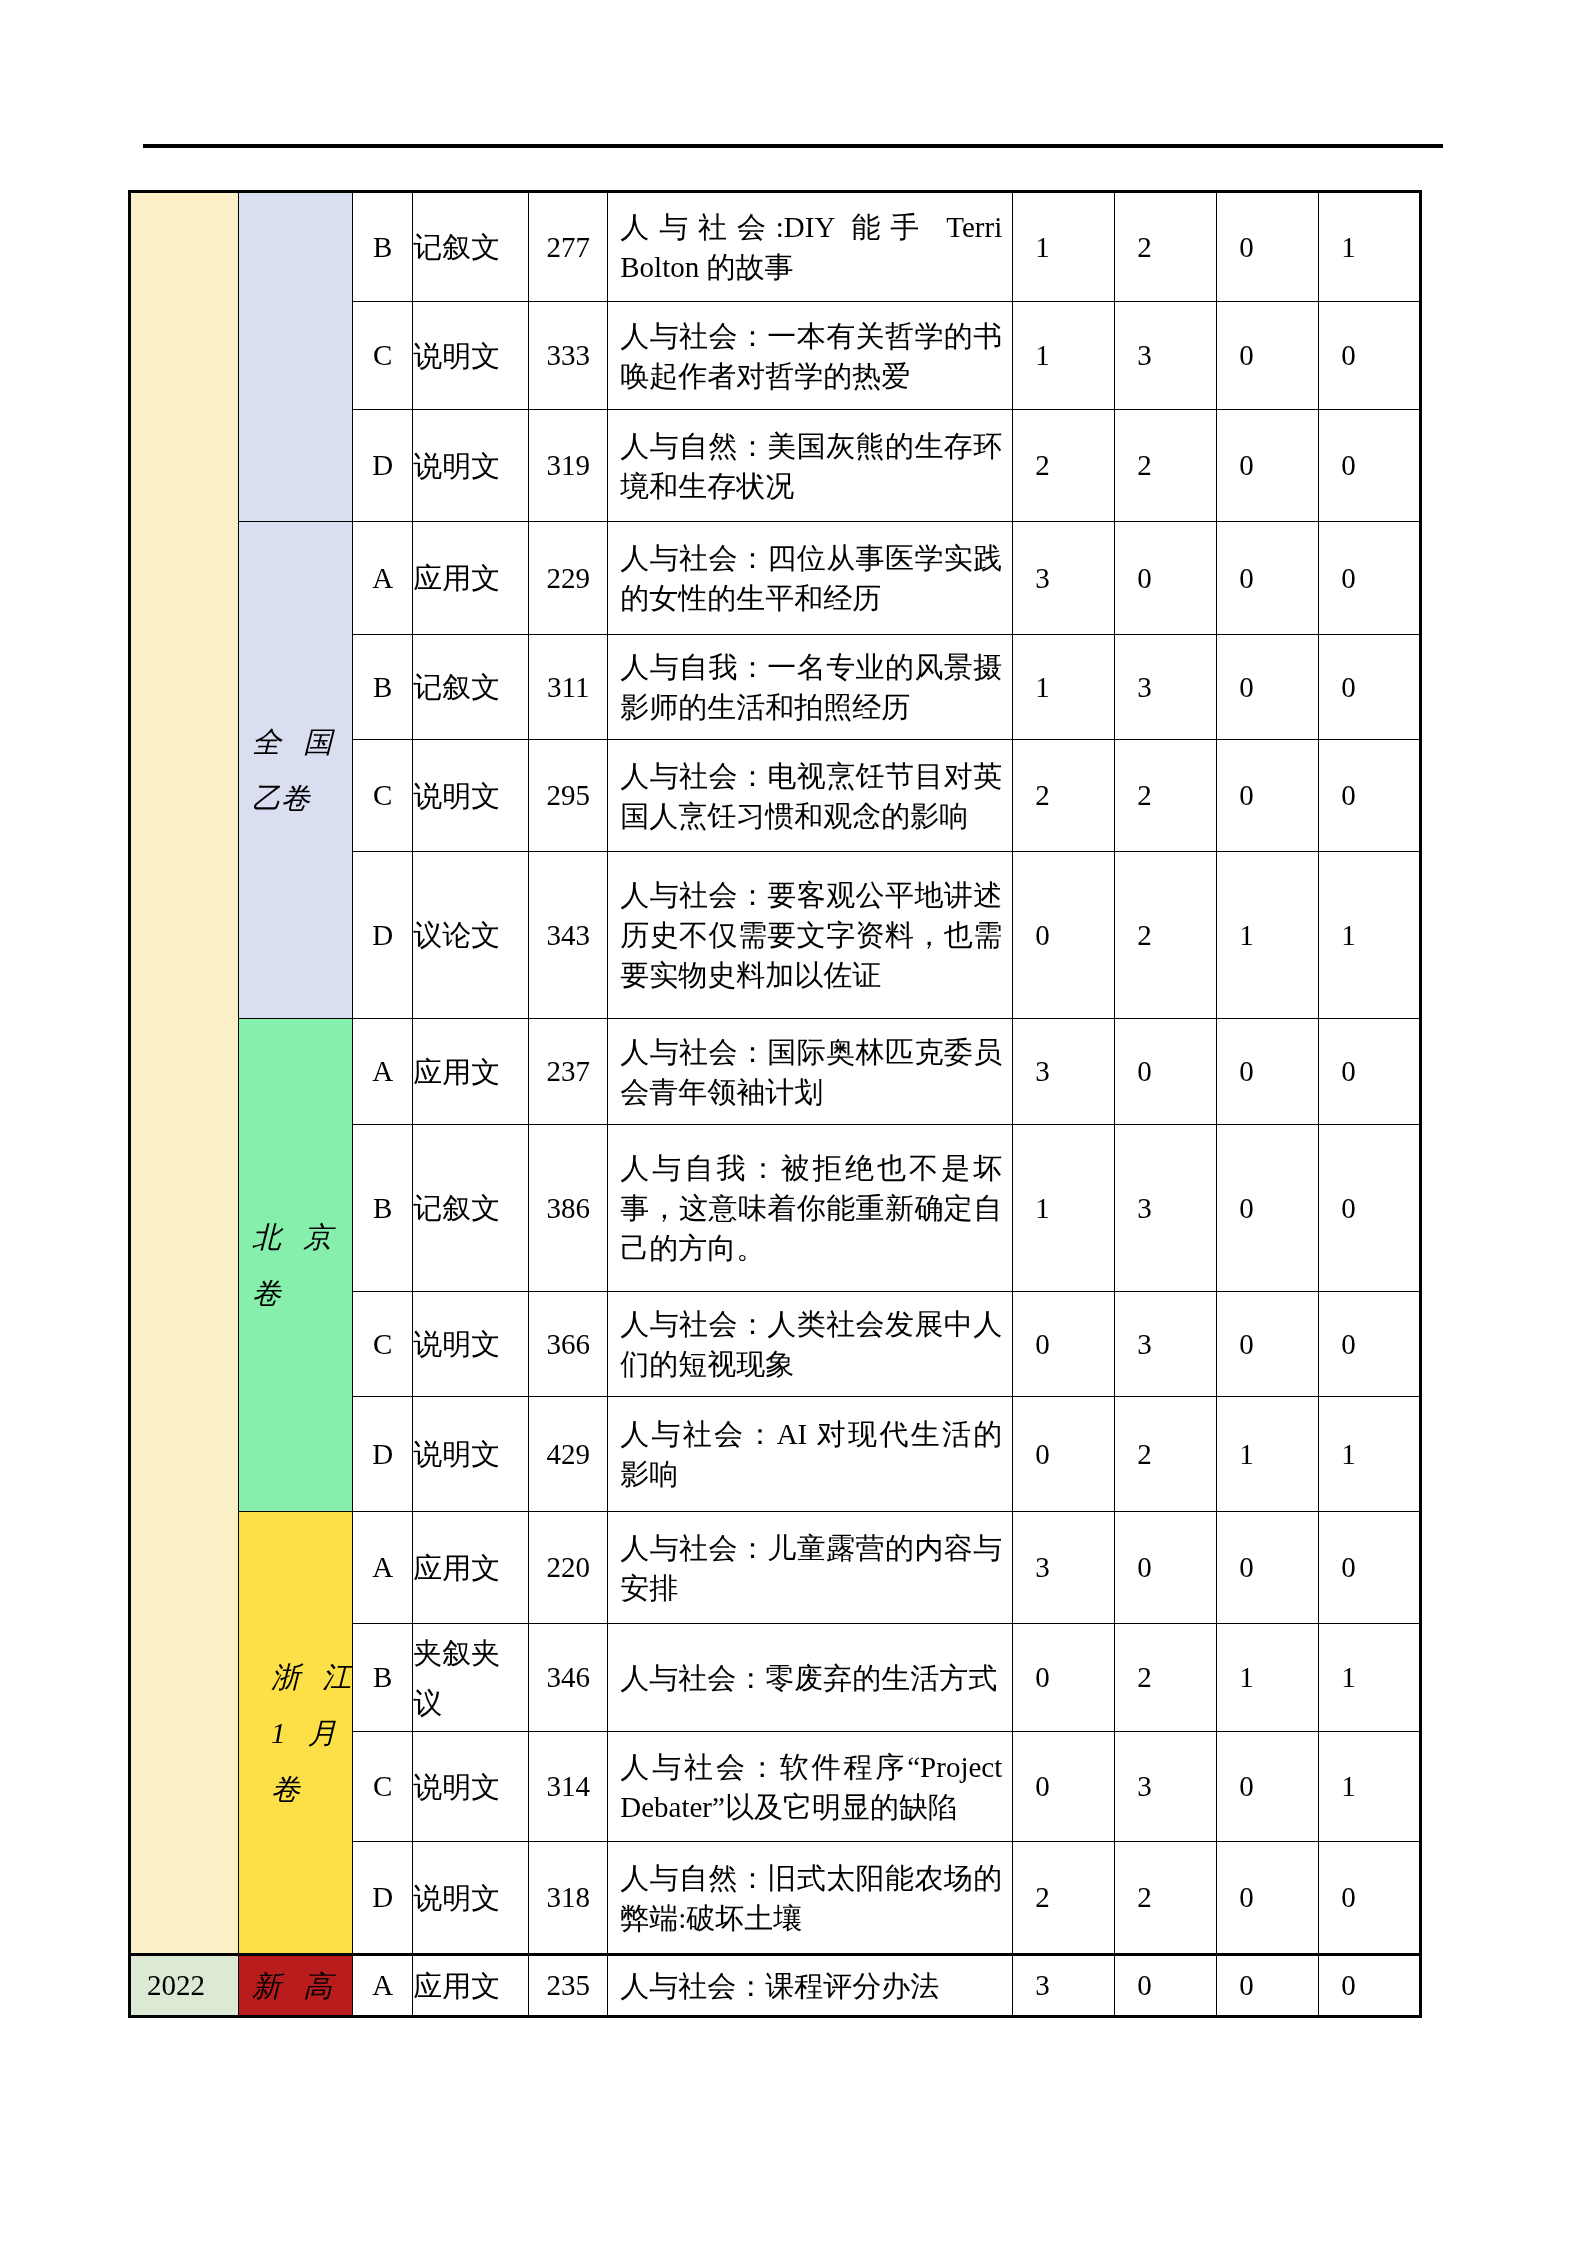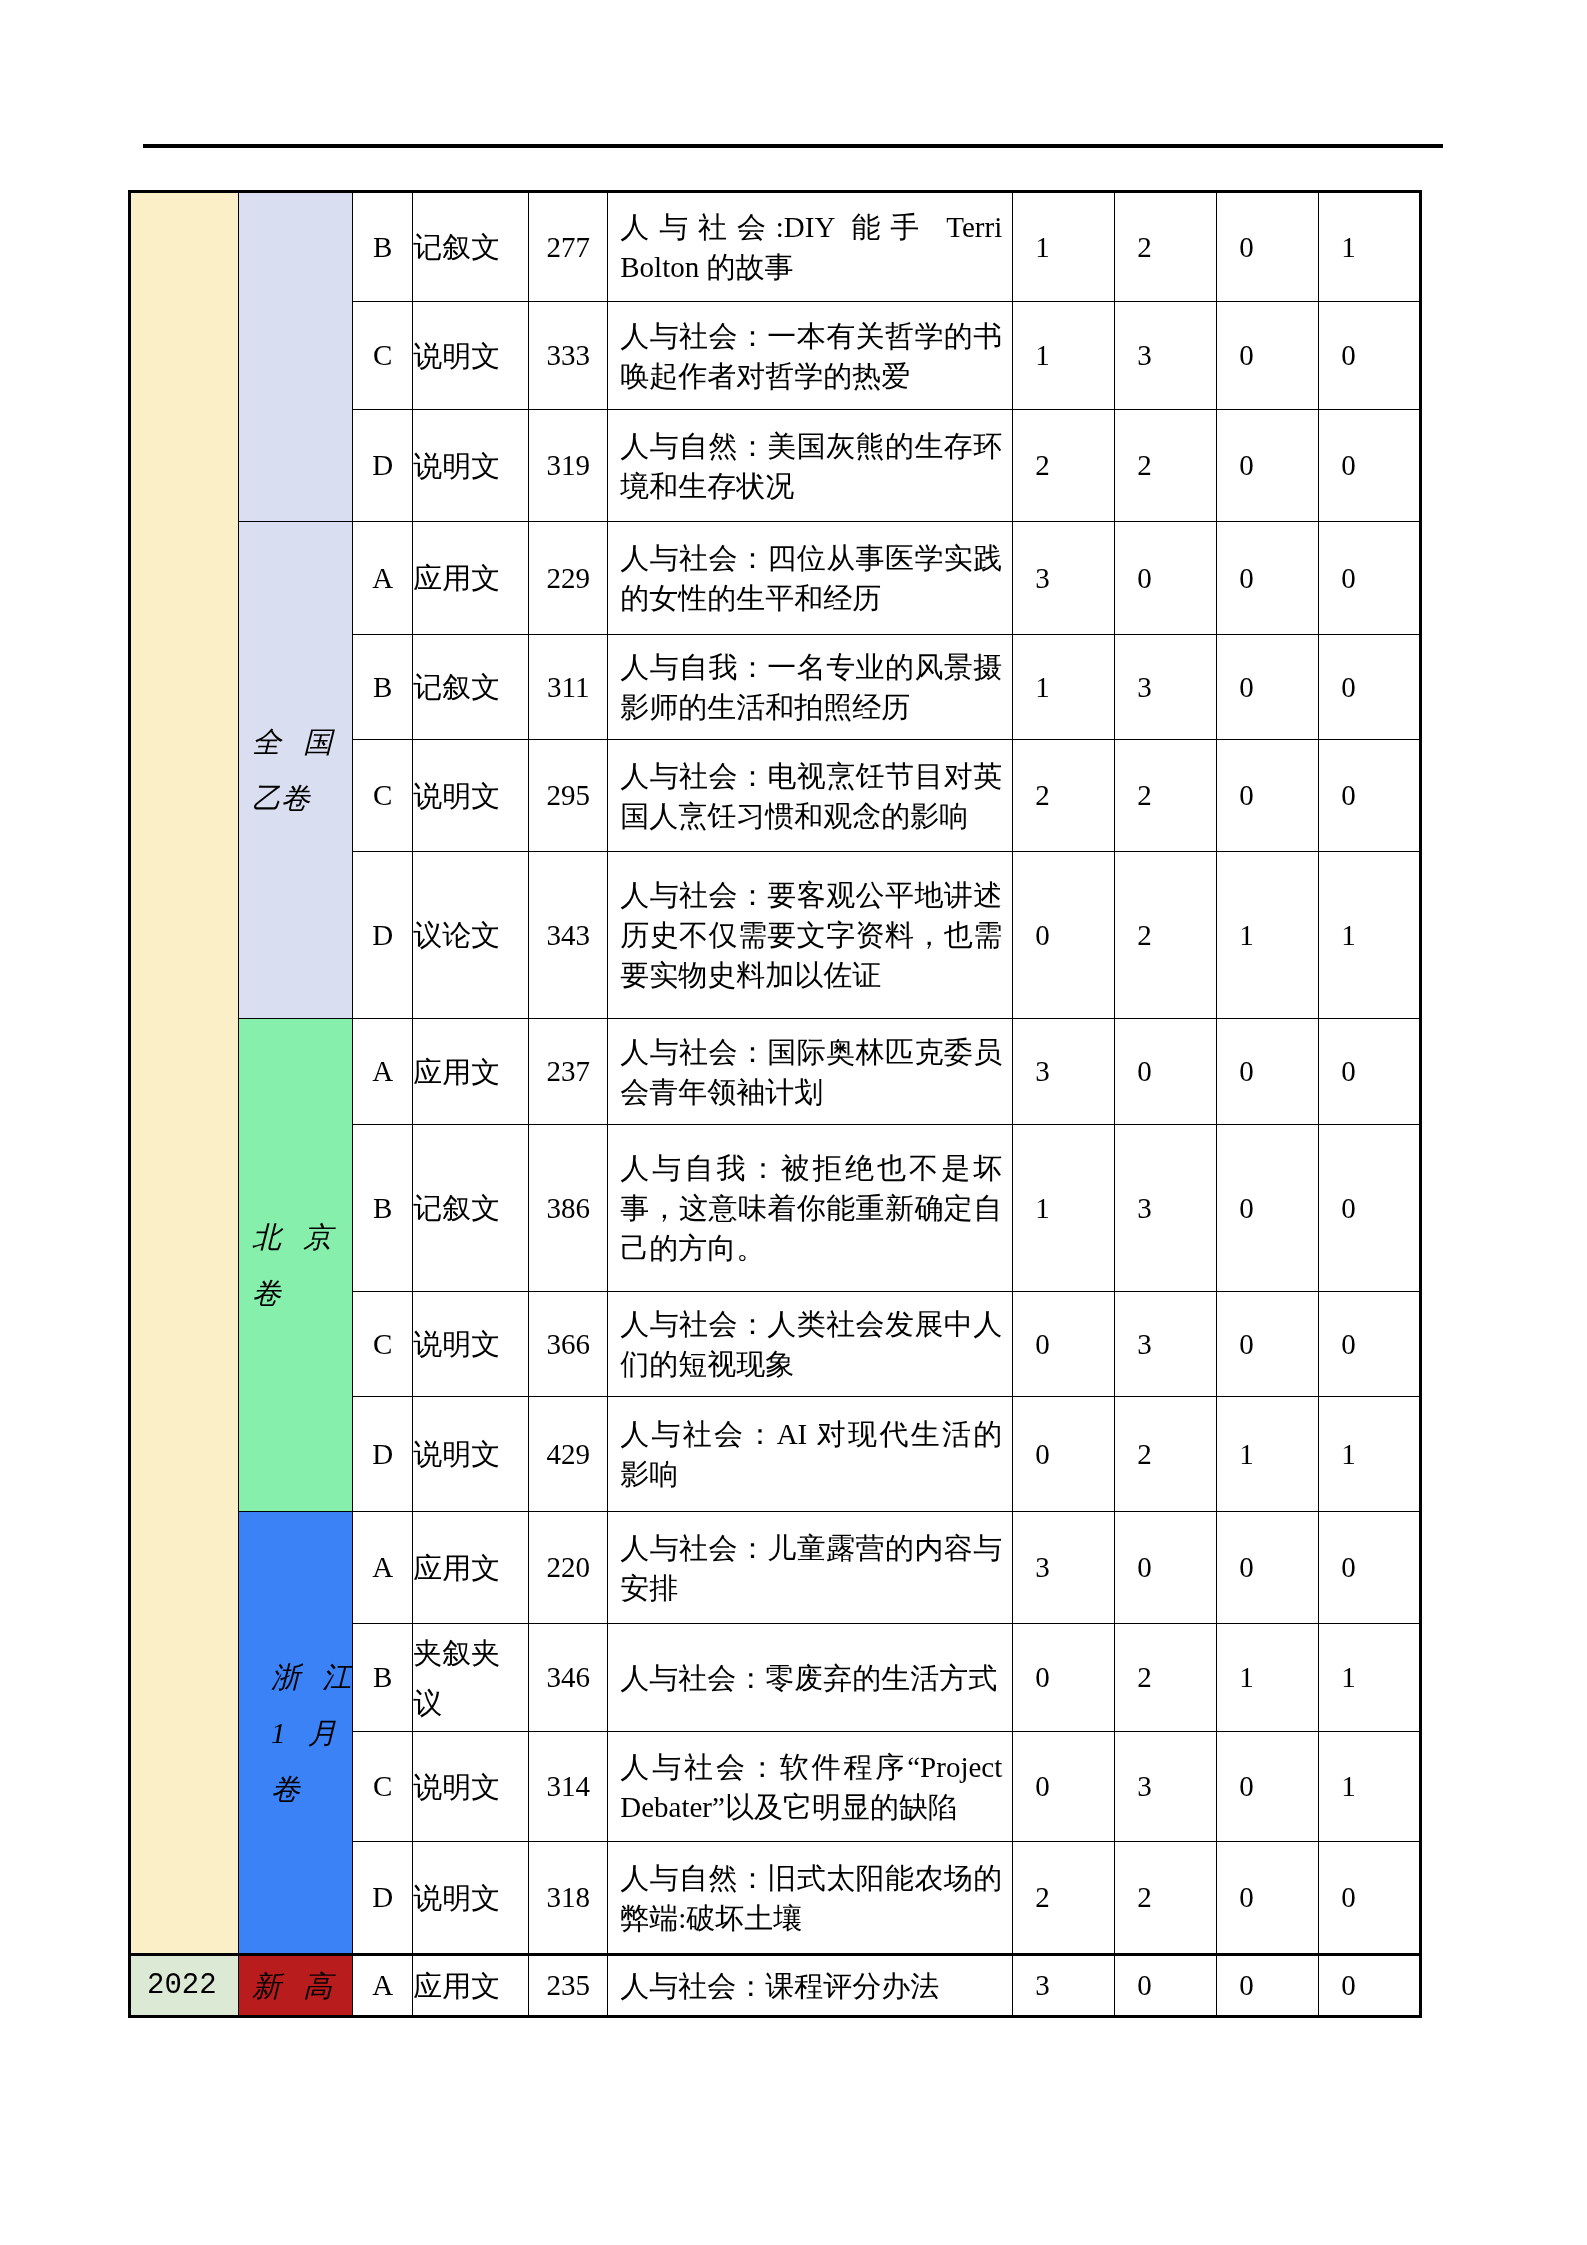--- a/index.html
+++ b/index.html
@@ -211,21 +211,21 @@
           <td class="section-cell">D</td>
           <td class="genre-cell">说明文</td>
           <td class="words-cell">429</td>
           <td class="topic-cell">人与社会：AI 对现代生活的影响</td>
           <td class="stat-cell">0</td>
           <td class="stat-cell">2</td>
           <td class="stat-cell">1</td>
           <td class="stat-cell">1</td>
         </tr>
         <tr style="height: 112px;">
-          <td class="paper-cell" rowspan="4" style="background: #3b82f6; padding-left: 32px;">
+          <td class="paper-cell" rowspan="4" style="background: #fde047; padding-left: 32px;">
             <div class="paper-line">浙 江</div>
             <div class="paper-line">1 月</div>
             <div class="paper-line">卷</div>
           </td>
           <td class="section-cell">A</td>
           <td class="genre-cell">应用文</td>
           <td class="words-cell">220</td>
           <td class="topic-cell">人与社会：儿童露营的内容与安排</td>
           <td class="stat-cell">3</td>
           <td class="stat-cell">0</td>
@@ -256,21 +256,21 @@
           <td class="section-cell">D</td>
           <td class="genre-cell">说明文</td>
           <td class="words-cell">318</td>
           <td class="topic-cell">人与自然：旧式太阳能农场的弊端:破坏土壤</td>
           <td class="stat-cell">2</td>
           <td class="stat-cell">2</td>
           <td class="stat-cell">0</td>
           <td class="stat-cell">0</td>
         </tr>
         <tr class="heavy-top" style="height: 62px;">
-          <td class="year-cell" rowspan="1" style="background: rgb(220, 234, 213); font-family: Liberation Mono, monospace;">2022</td>
+          <td class="year-cell" rowspan="1" style="background: rgb(220, 234, 213);">2022</td>
           <td class="paper-cell" rowspan="1" style="background: #b91c1c;">
             <div class="paper-line">新 高</div>
           </td>
           <td class="section-cell">A</td>
           <td class="genre-cell">应用文</td>
           <td class="words-cell">235</td>
           <td class="topic-cell">人与社会：课程评分办法</td>
           <td class="stat-cell">3</td>
           <td class="stat-cell">0</td>
           <td class="stat-cell">0</td>

